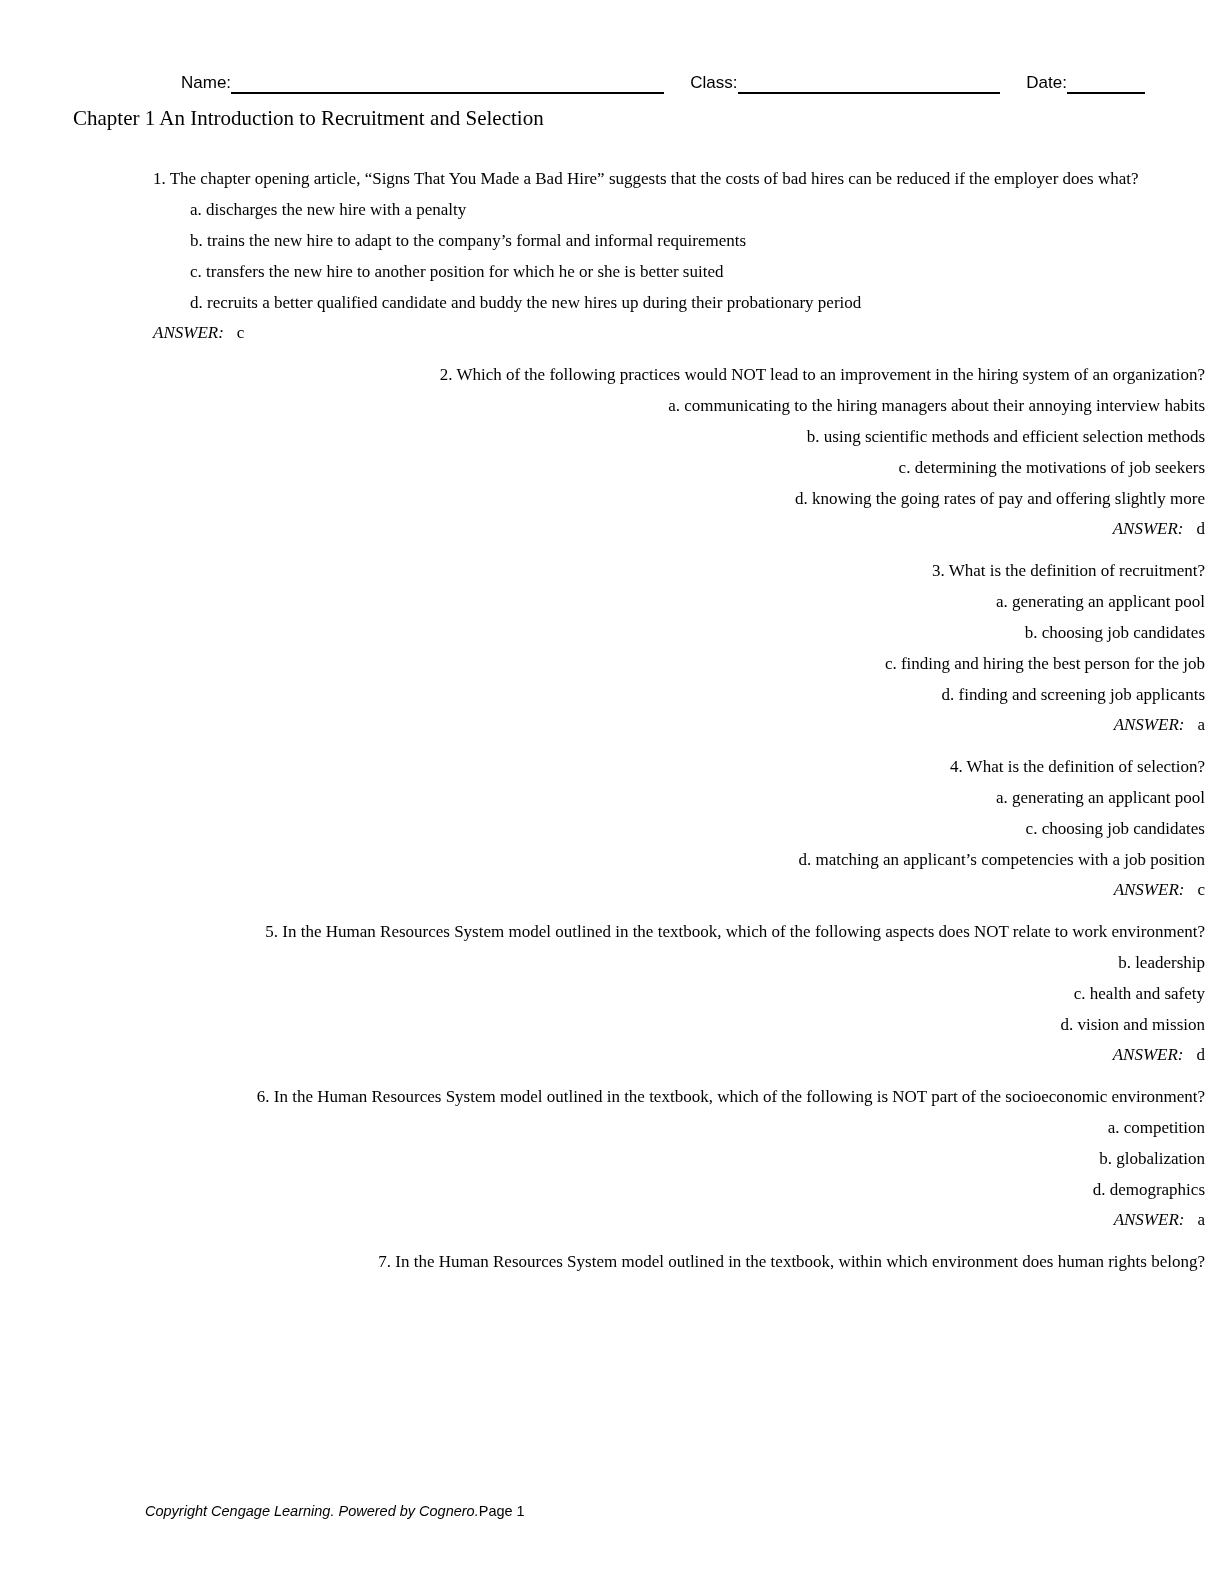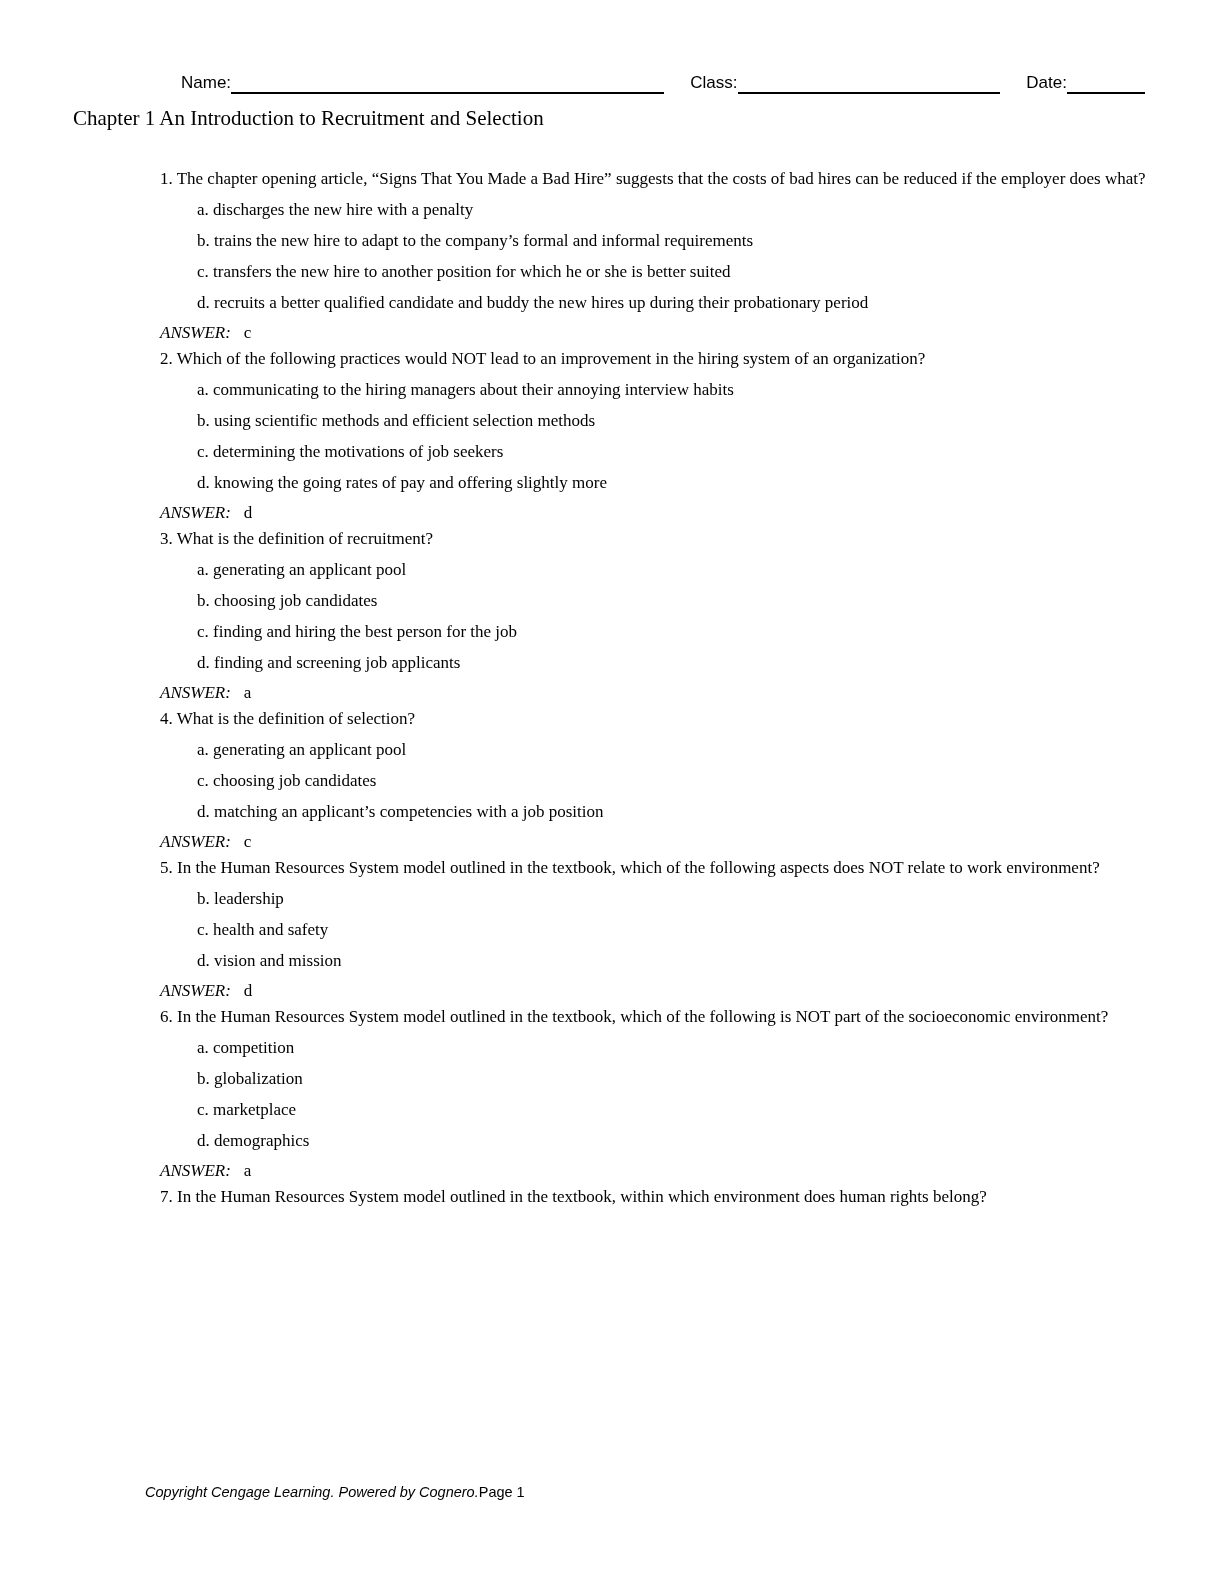--- a/index.html
+++ b/index.html
@@ -42,26 +42,26 @@
     top: 106px;
     left: 73px;
     font-size: 21px;
     font-family: "Liberation Serif", serif;
     font-weight: normal;
   }
   
   .content {
     position: absolute;
     top: 166px;
-    left: 160px;
+    left: 153px;
     width: 1052px;
     font-size: 17px;
     line-height: 26px;
   }
-  .question + .question { margin-top: 0; }
+  .question + .question { margin-top: 16px; text-align: right; }
   .q-text { }
   .option {
     padding-left: 37px;
     margin-top: 5px;
   }
   .answer-line {
     margin-top: 4px;
     font-style: italic;
   }
   .answer-value {
@@ -73,21 +73,21 @@
     position: absolute;
     top: 1484px;
     left: 145px;
     width: 1067px;
     display: flex;
     align-items: baseline;
     font-family: "Liberation Sans", sans-serif;
     font-size: 14.5px;
   }
   .copyright { font-style: italic; }
-  .page-num  { font-style: normal; }
+  .page-num  { font-style: normal; margin-top: 19px; }
 </style>
 </head>
 <body>
 
 <div class="header-row">
   <span class="fill-label">Name:</span>
   <span class="hline line-name"></span>
   <span class="fill-label gap">Class:</span>
   <span class="hline line-class"></span>
   <span class="fill-label gap">Date:</span>
@@ -138,21 +138,20 @@
     <div class="option">b. leadership</div>
     <div class="option">c. health and safety</div>
     <div class="option">d. vision and mission</div>
     <div class="answer-line"><span>ANSWER:</span><span class="answer-value">d</span></div>
   </div>
 
   <div class="question">
     <div class="q-text">6. In the Human Resources System model outlined in the textbook, which of the following is NOT part of the socioeconomic environment?</div>
     <div class="option">a. competition</div>
     <div class="option">b. globalization</div>
-    <div class="option">c. marketplace</div>
     <div class="option">d. demographics</div>
     <div class="answer-line"><span>ANSWER:</span><span class="answer-value">a</span></div>
   </div>
 
   <div class="question">
     <div class="q-text">7. In the Human Resources System model outlined in the textbook, within which environment does human rights belong?</div>
   </div>
 
 </div>
 

